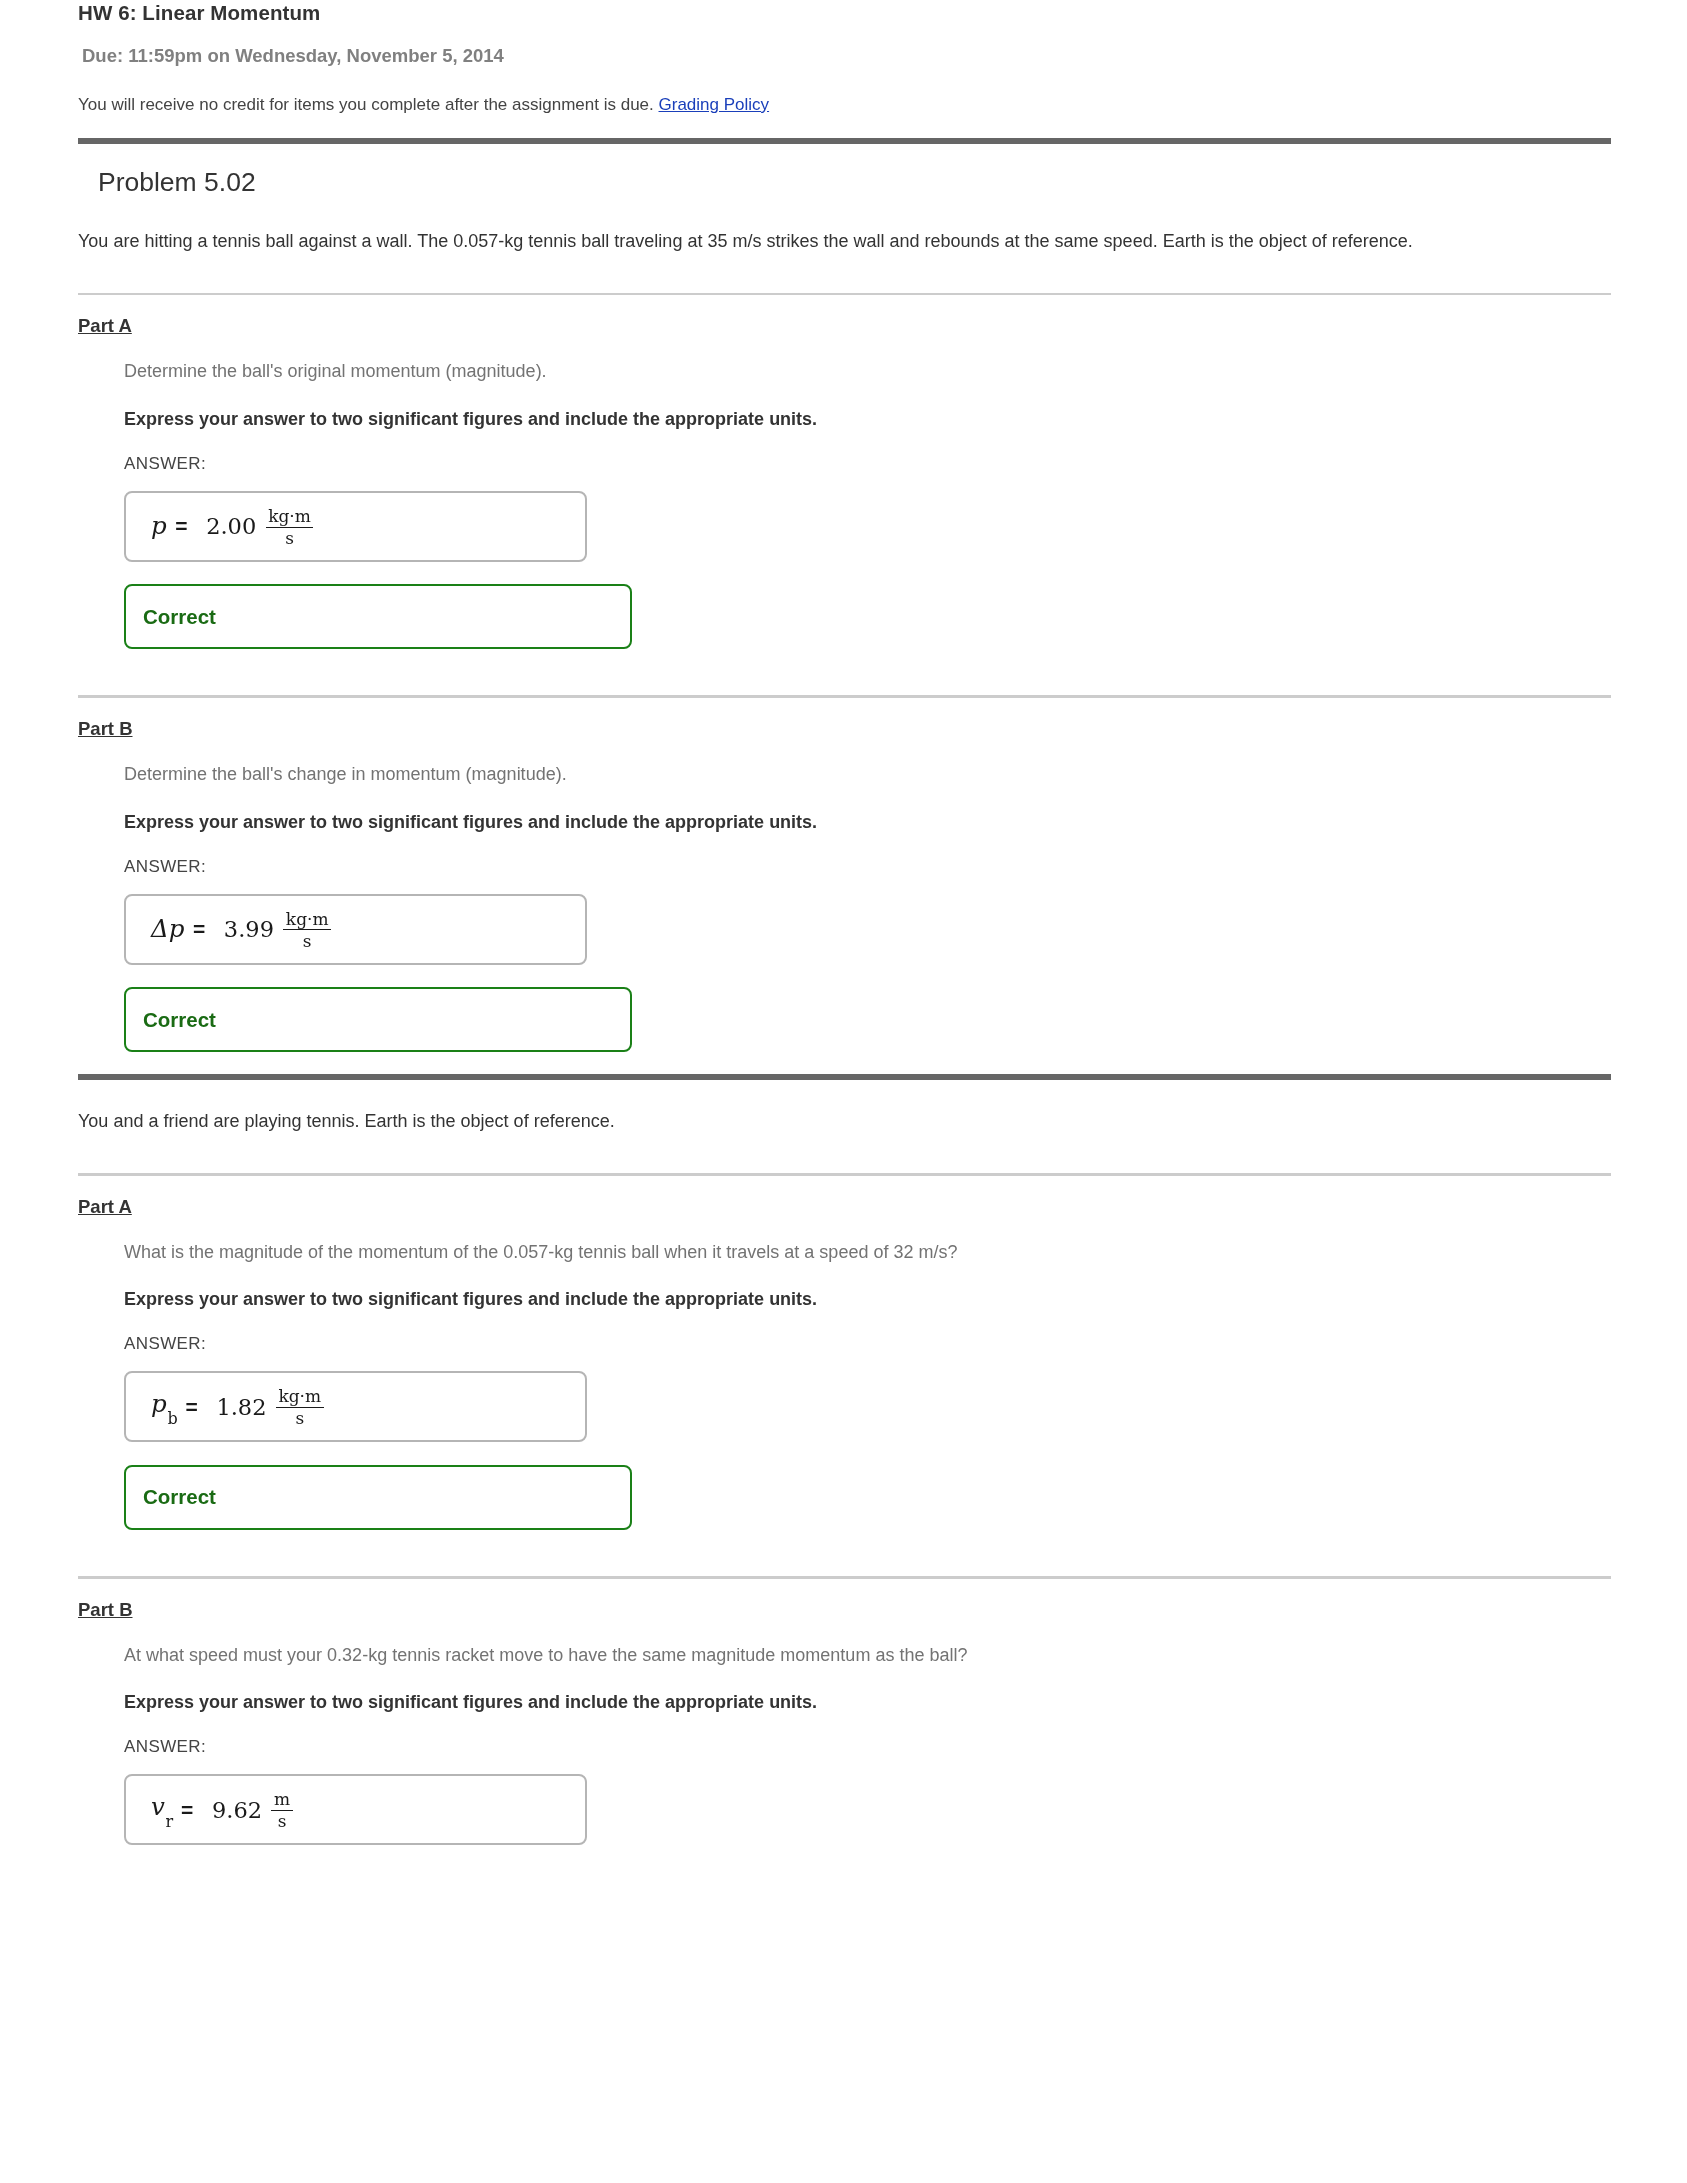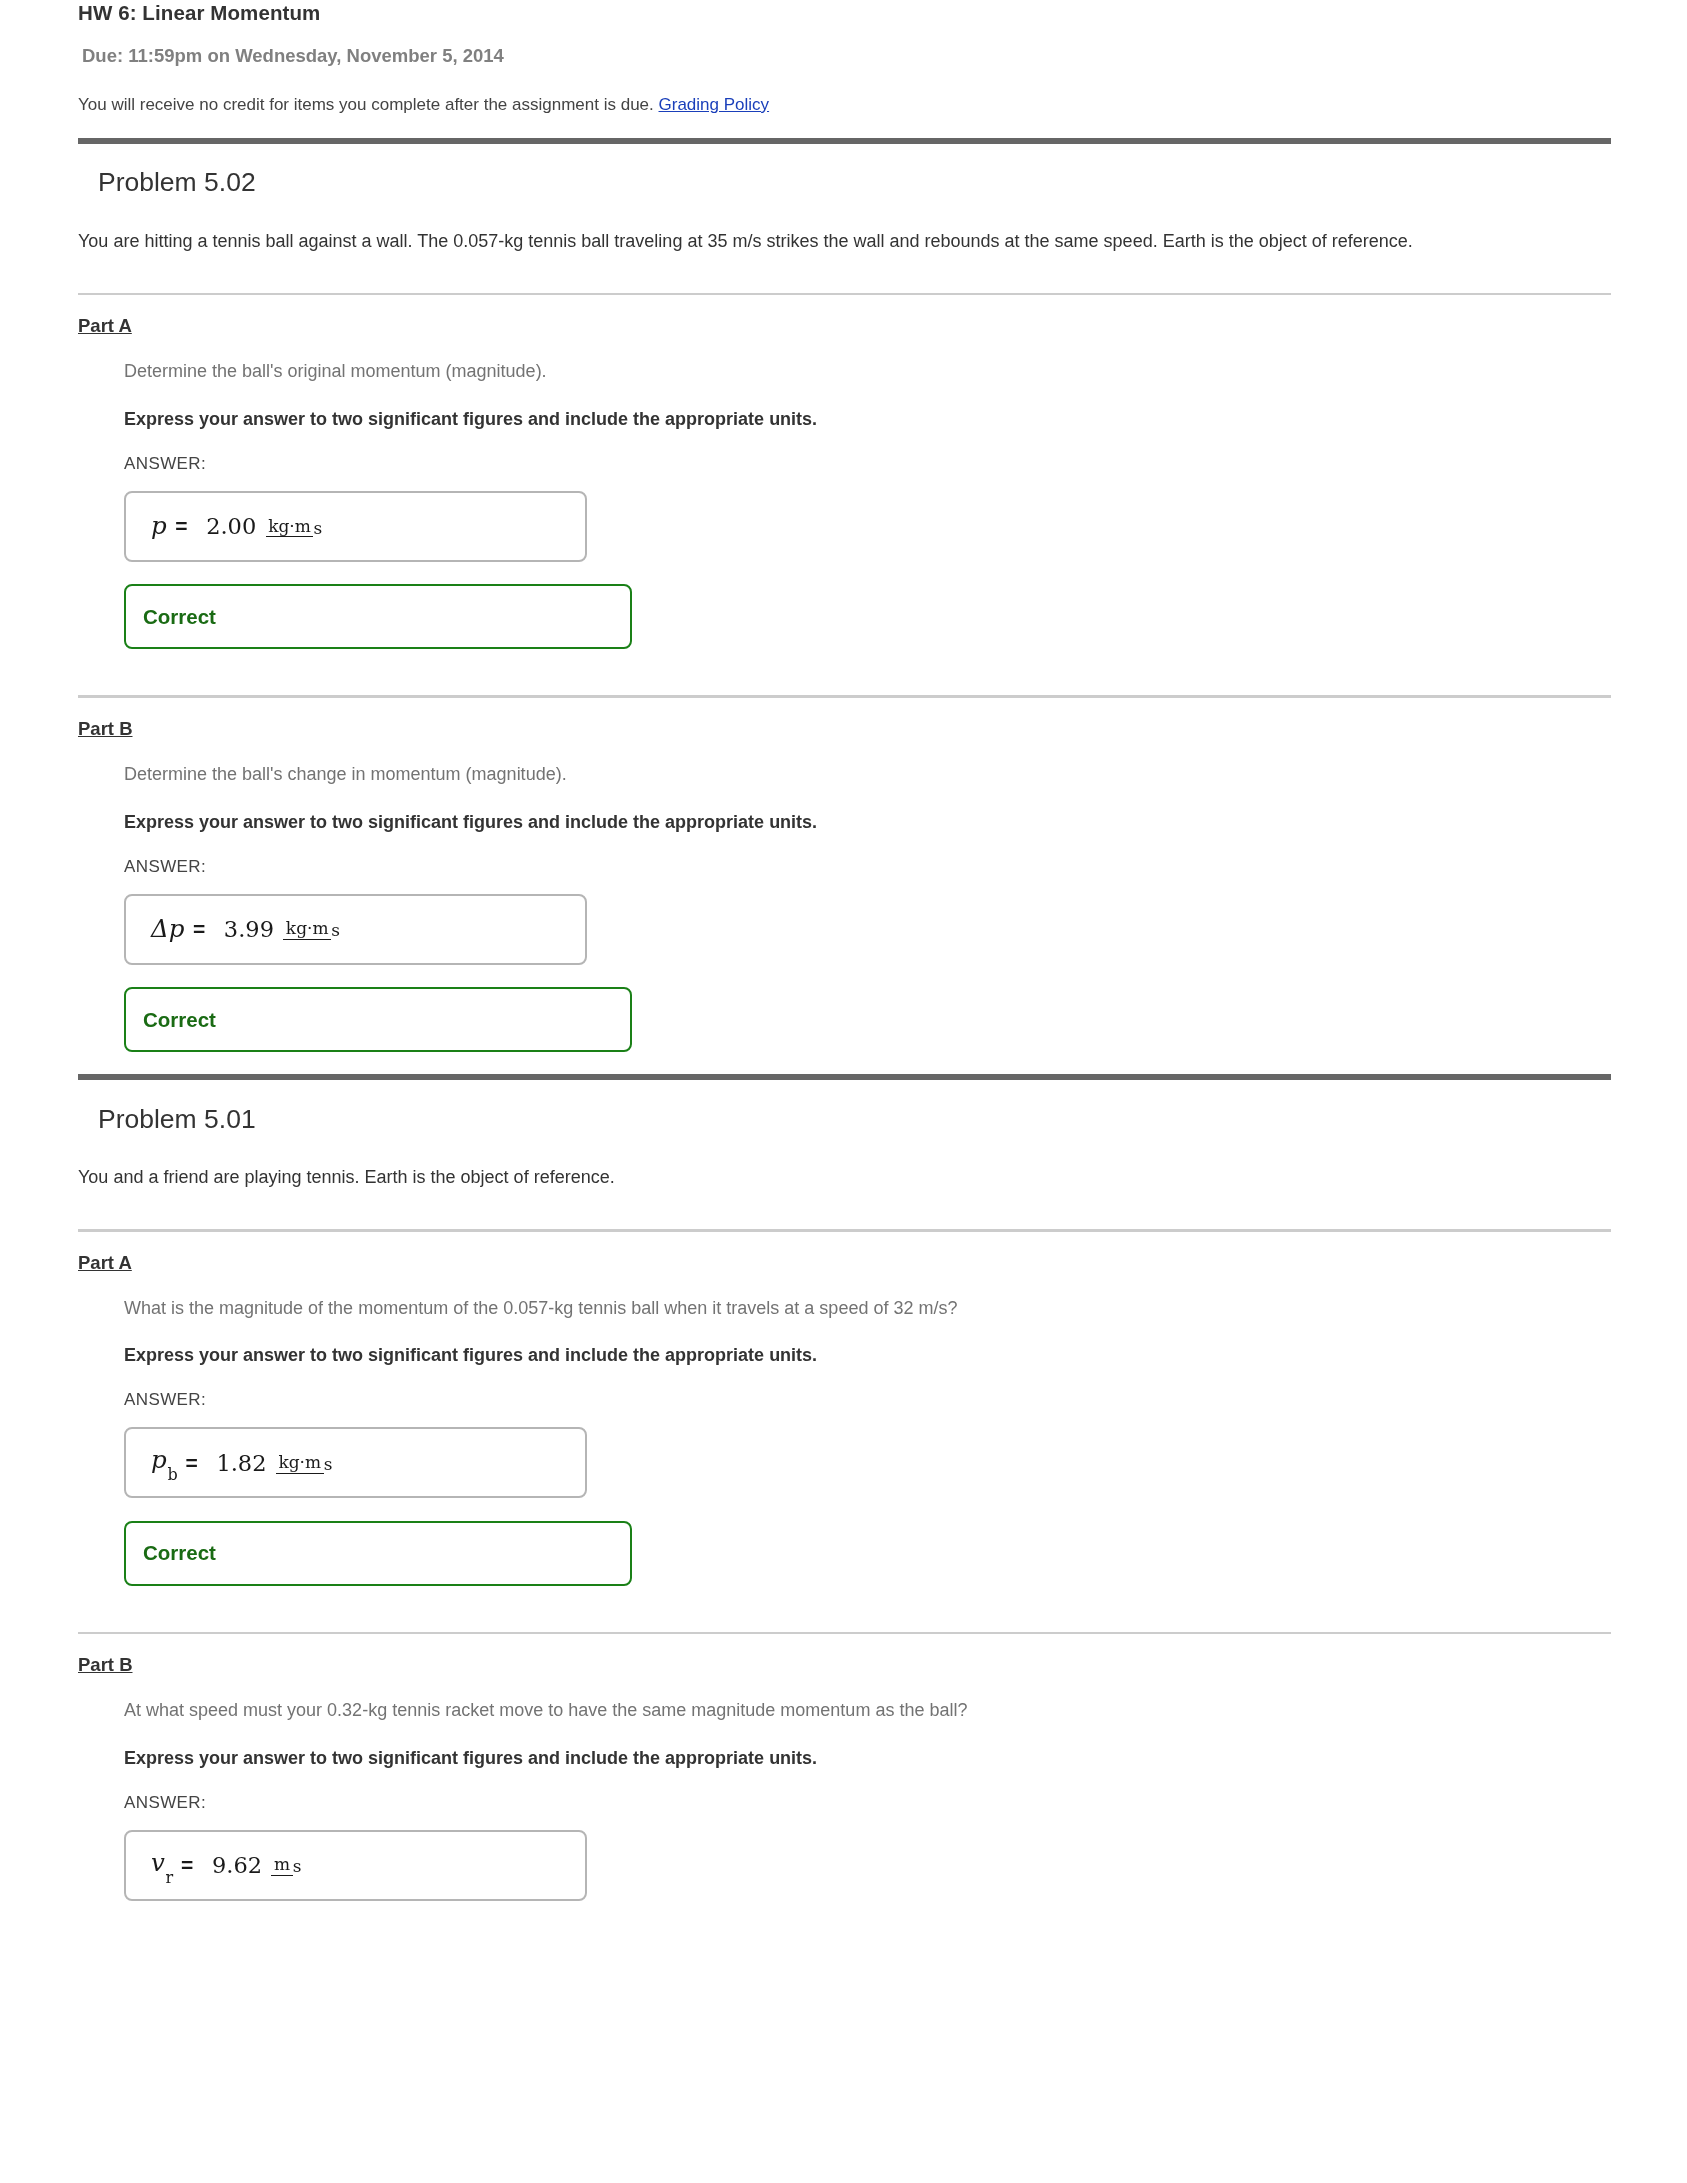--- a/index.html
+++ b/index.html
@@ -166,21 +166,21 @@
     margin: 0 4px 0 8.6px;
     font-family: "Liberation Sans", sans-serif;
   }
   .numval {
     font-size: 22.5px;
     margin-left: 14.6px;
     font-family: "DejaVu Serif", "Liberation Serif", serif;
   }
   .frac {
     display: inline-flex;
-    flex-direction: row;
+    flex-direction: column;
     align-items: center;
     margin-left: 9.3px;
     font-size: 17px;
     line-height: 1.08;
     position: relative;
     top: 0.7px;
   }
   .frac .num {
     padding: 0 2.6px 1.3px 2.6px;
     border-bottom: 1.7px solid #1a1a1a;
@@ -282,21 +282,20 @@
         </div>
 
         <div class="correct-box">
           <span class="correct-text">Correct</span>
         </div>
       </div>
     </div>
 
     <div class="rule-thick"></div>
 
-    <h2 class="problem-title">Problem 5.01</h2>
 
     <p class="problem-statement">You and a friend are playing tennis. Earth is the object of reference.</p>
 
     <div class="spacer-56"></div>
     <div class="rule-thin"></div>
 
     <div class="part-wrap">
       <div class="part-label">Part A</div>
       <div class="part-body">
         <p class="part-question">What is the magnitude of the momentum of the 0.057-kg tennis ball when it travels at a speed of 32 m/s?</p>

